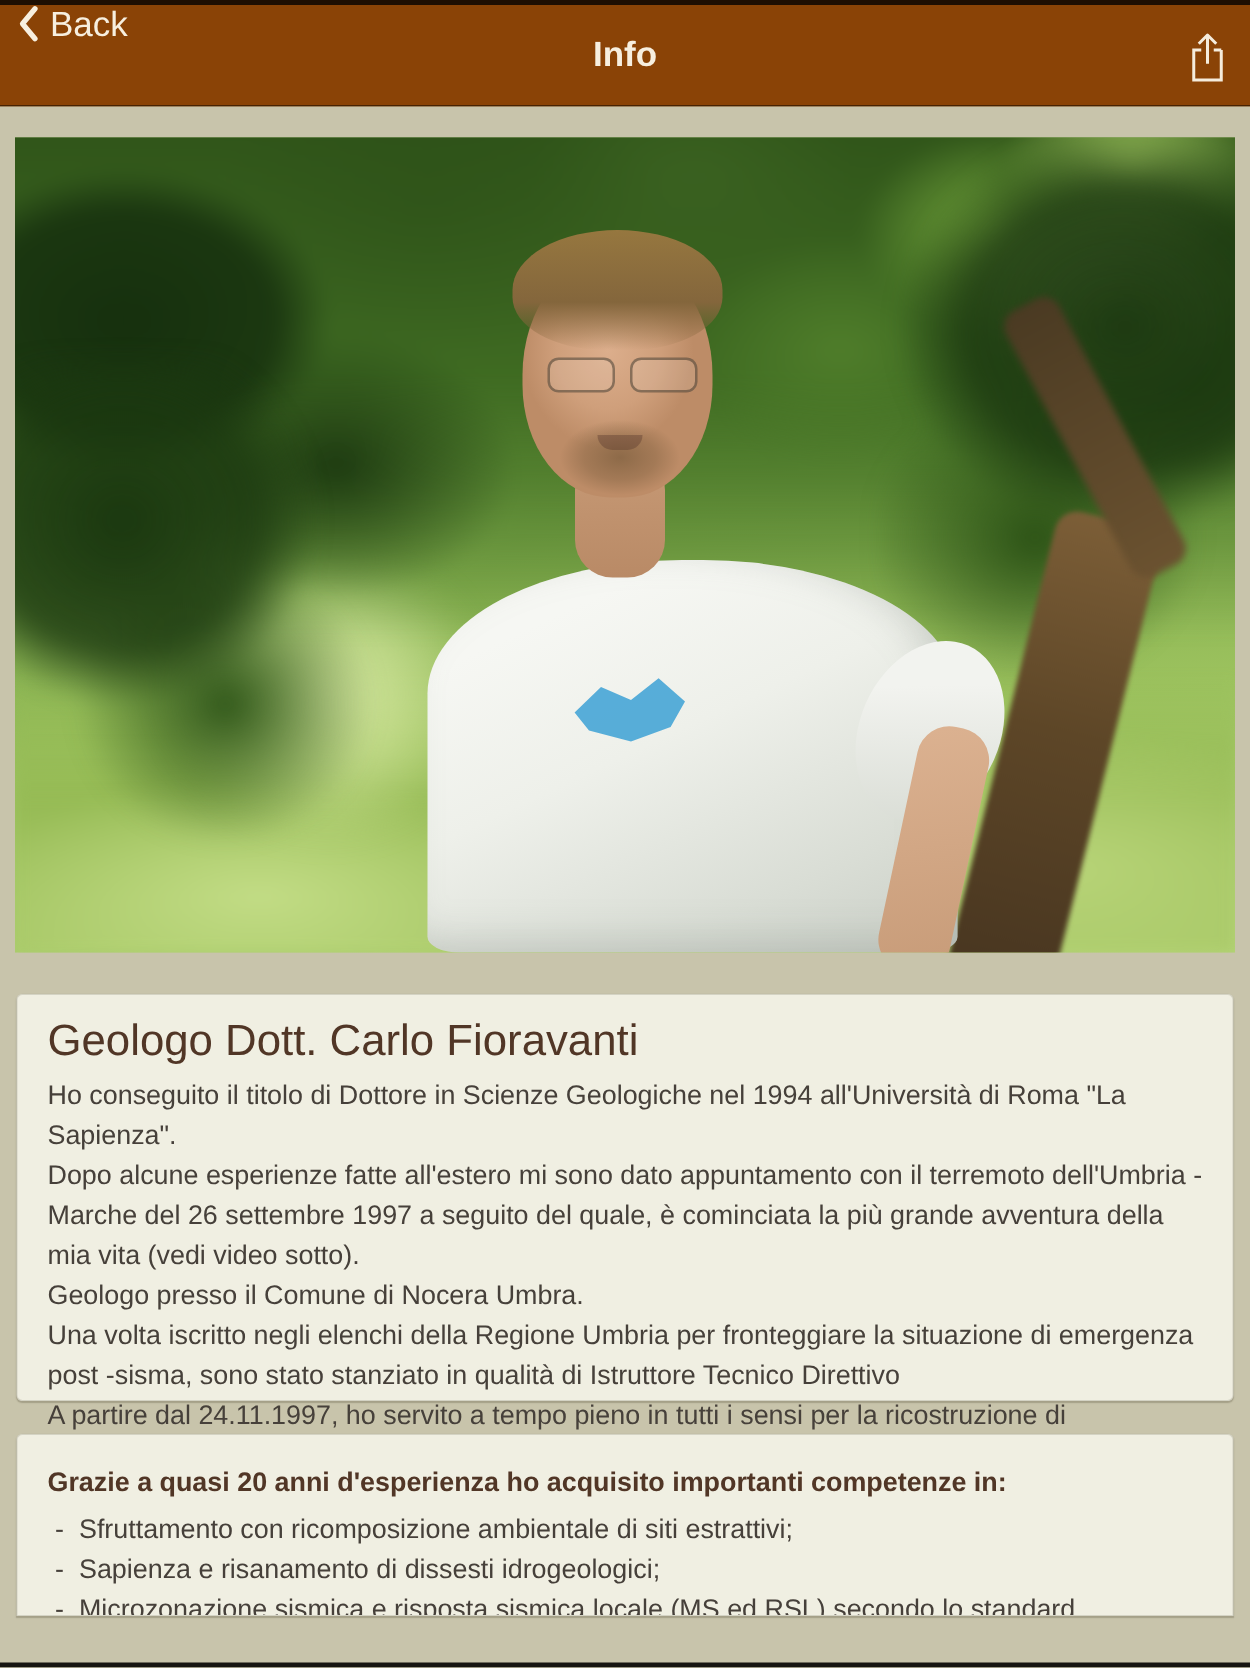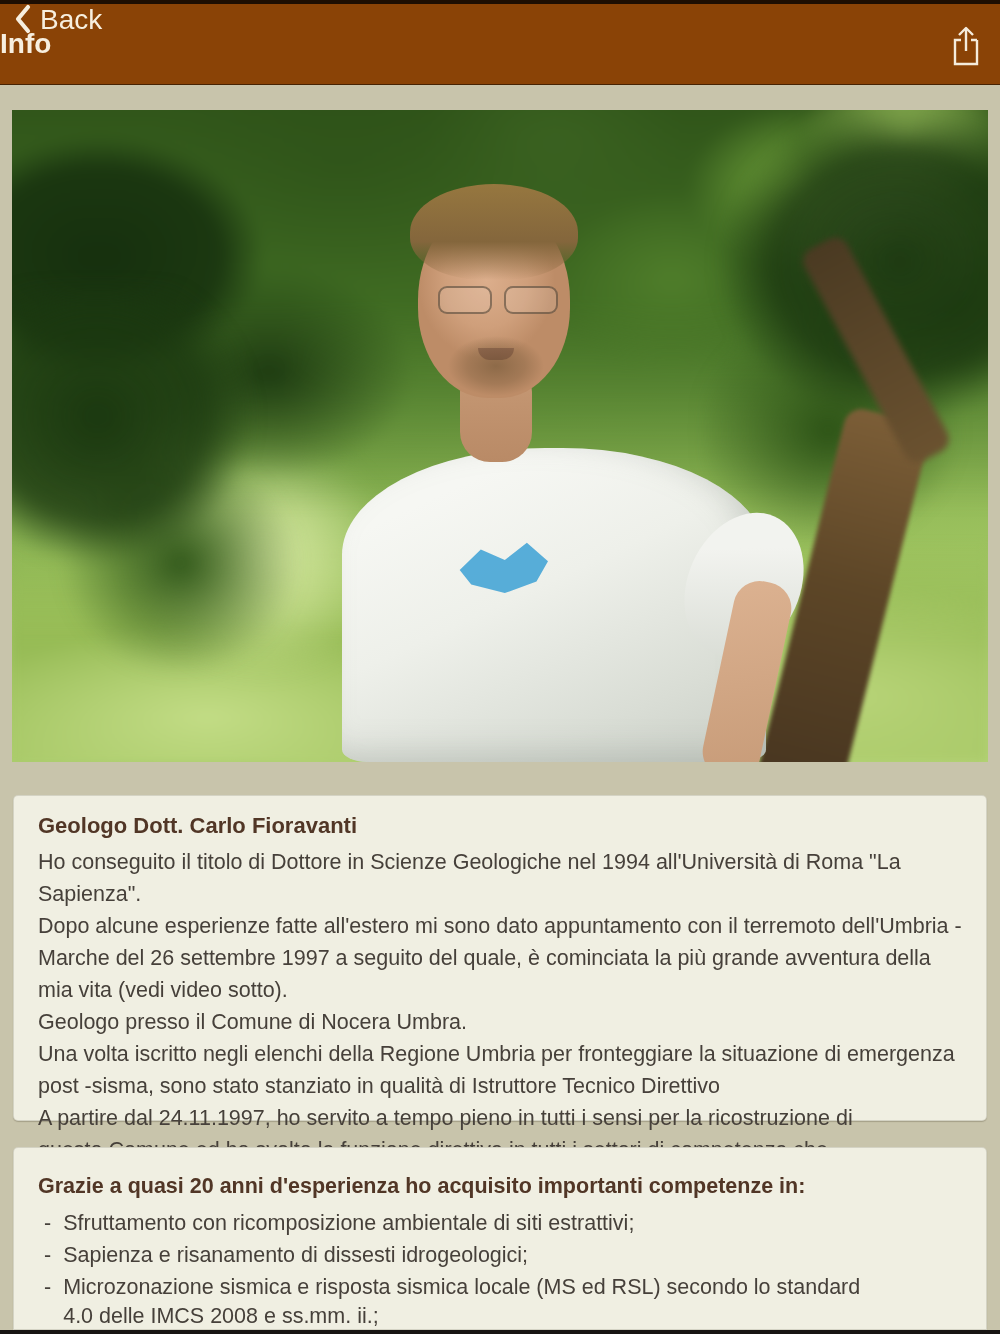--- a/index.html
+++ b/index.html
@@ -16,21 +16,21 @@
     border-bottom:1px solid #472303;
     display:flex;align-items:center;
   }
   .back-button{
     position:absolute;left:14px;top:0;height:80px;
     display:flex;align-items:flex-start;gap:9px;cursor:pointer;
     color:var(--nav-text,#f7efdf);font-size:28px;
   }
   .back-chevron{display:block;}
   .nav-title{
-    position:absolute;left:0;right:0;
+    position:absolute;left:0;right:0;text-align:center;
     color:var(--nav-text,#f7efdf);font-size:28px;font-weight:bold;
   }
   .share-button{
     position:absolute;right:16px;top:20px;width:36px;height:44px;cursor:pointer;
     display:flex;align-items:center;justify-content:center;
   }
   
   .photo{
     position:absolute;left:12px;top:110px;width:976px;height:652px;overflow:hidden;
     background:linear-gradient(175deg,#5d8a33 0%,#74a244 40%,#9cc25e 70%,#b4d477 100%);
@@ -132,23 +132,23 @@
   
   .card{
     position:absolute;left:13px;width:974px;box-sizing:border-box;
     background:var(--card-bg,#f0efe2);
     border:1px solid rgba(90,85,60,.18);
     border-radius:5px;
     box-shadow:0 1px 1px rgba(60,50,30,.25);
     padding:15px 24px;
   }
   .bio-card{top:795px;height:326px;}
-  .skills-card{top:1147px;height:183px;border-radius:5px 5px 0 0;overflow:hidden;}
+  .skills-card{top:1147px;height:146px;border-radius:5px 5px 0 0;overflow:hidden;}
   .bio-heading{
-    margin:2px 0 7px 0;font-size:22px;font-weight:bold;
+    margin:2px 0 7px 0;font-size:35px;font-weight:normal;
     color:var(--heading-text,#513626);
   }
   .bio-text p{margin:0;font-size:21.5px;line-height:32px;color:var(--body-text,#46403a);}
   .skills-intro{
     margin:8px 0 8px 0;font-size:21.5px;line-height:30px;font-weight:bold;
     color:var(--heading-text,#443327);
   }
   .skills-list{list-style:none;margin:0;padding:0 0 0 6px;}
   .skills-list li{display:flex;gap:12px;margin:3px 0;font-size:21.5px;line-height:29px;color:var(--body-text,#46403a);}
   .skills-list .dash{flex:0 0 auto;}

